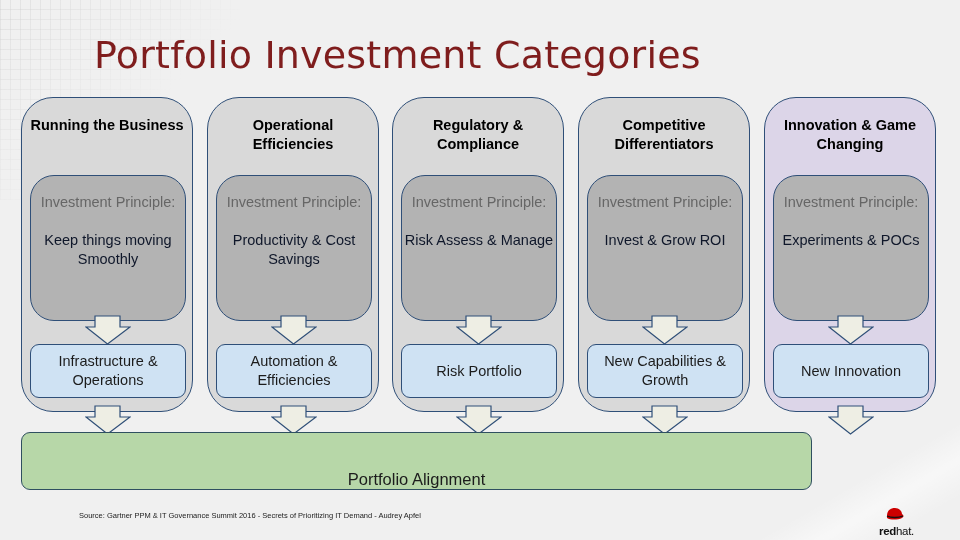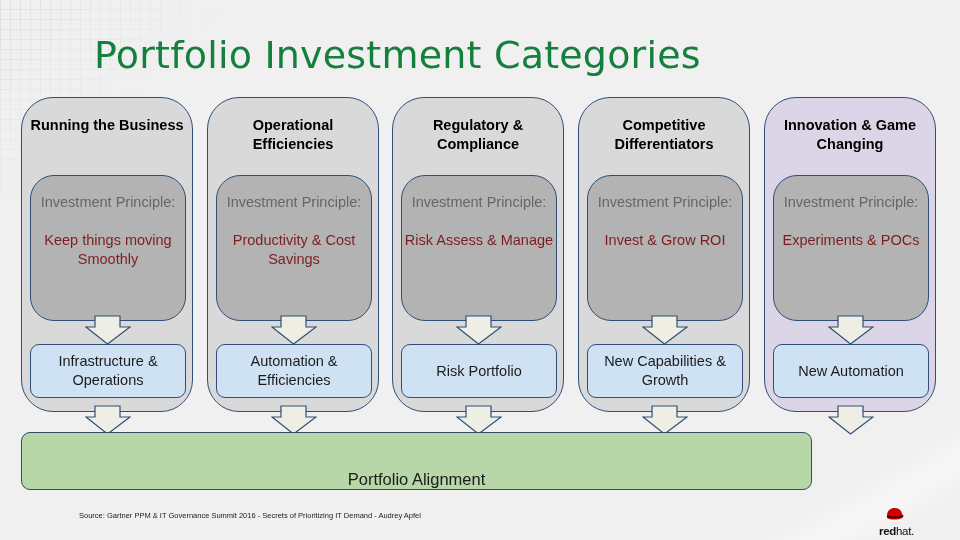--- a/index.html
+++ b/index.html
@@ -15,21 +15,21 @@
       repeating-linear-gradient(90deg, rgba(200,200,200,0.35) 0 1px, transparent 1px 10px);
     -webkit-mask-image: linear-gradient(135deg, #000 0%, rgba(0,0,0,0.4) 35%, transparent 60%);
     mask-image: linear-gradient(135deg, #000 0%, rgba(0,0,0,0.4) 35%, transparent 60%);
   }
   .diag-sheen {
     position: absolute; right: -80px; bottom: -60px; width: 300px; height: 200px;
     background: linear-gradient(150deg, transparent 40%, rgba(255,255,255,0.5) 50%, transparent 60%);
   }
   .title {
     position: absolute; left: 94px; top: 33px;
-    font-size: 38px; color: #15803d; letter-spacing: 0.2px;
+    font-size: 38px; color: #7f1d1d; letter-spacing: 0.2px;
     font-family: "DejaVu Sans", sans-serif; font-weight: normal;
   }
   .column {
     position: absolute; top: 97px; width: 172px; height: 315px;
     background: #d9d9d9; border: 1.3px solid #2f4f78; border-radius: 32px;
     box-sizing: border-box;
   }
   .column.purple { background: #dcd5e8; }
   .col-heading {
     position: absolute; left: 0; right: 0; top: 18px; text-align: center;
@@ -38,21 +38,21 @@
   }
   .principle {
     position: absolute; left: 8px; top: 77px; width: 156px; height: 146px;
     background: #b3b3b3; border: 1.3px solid #2f4f78; border-radius: 24px;
     box-sizing: border-box; text-align: center;
   }
   .principle .lbl {
     margin-top: 17px; color: #666; font-size: 14.5px; line-height: 19px;
   }
   .principle .val {
-    margin-top: 19px; color: #7f1d1d; font-size: 14.5px; line-height: 19px;
+    margin-top: 19px; color: #0f172a; font-size: 14.5px; line-height: 19px;
   }
   .outcome {
     position: absolute; left: 8px; top: 246px; width: 156px; height: 54px;
     background: #cfe2f3; border: 1.3px solid #2f4f78; border-radius: 9px;
     box-sizing: border-box; display: flex; align-items: center; justify-content: center;
     text-align: center; color: #1c1c1c; font-size: 14.5px; line-height: 19px;
   }
   .arrow { position: absolute; width: 46px; height: 30px; }
   .arrow svg { display: block; }
   .portfolio {
@@ -113,21 +113,21 @@
   </div>
   <div class="outcome">New Capabilities &amp; Growth</div>
 </div>
 
 <div class="column purple" style="left:764px">
   <div class="col-heading">Innovation &amp; Game Changing</div>
   <div class="principle">
     <div class="lbl">Investment Principle:</div>
     <div class="val">Experiments &amp; POCs</div>
   </div>
-  <div class="outcome">New Automation</div>
+  <div class="outcome">New Innovation</div>
 </div>
 
 <div class="arrow" style="left:85px;top:315px">
     <svg width="46" height="30" viewBox="0 0 46 30">
       <polygon points="10,1 35,1 35,12 45,12 22.5,29 1,12 10,12" fill="#eeeee4" stroke="#2f4f78" stroke-width="1.2"></polygon>
     </svg>
   </div>
 <div class="arrow" style="left:271px;top:315px">
     <svg width="46" height="30" viewBox="0 0 46 30">
       <polygon points="10,1 35,1 35,12 45,12 22.5,29 1,12 10,12" fill="#eeeee4" stroke="#2f4f78" stroke-width="1.2"></polygon>

